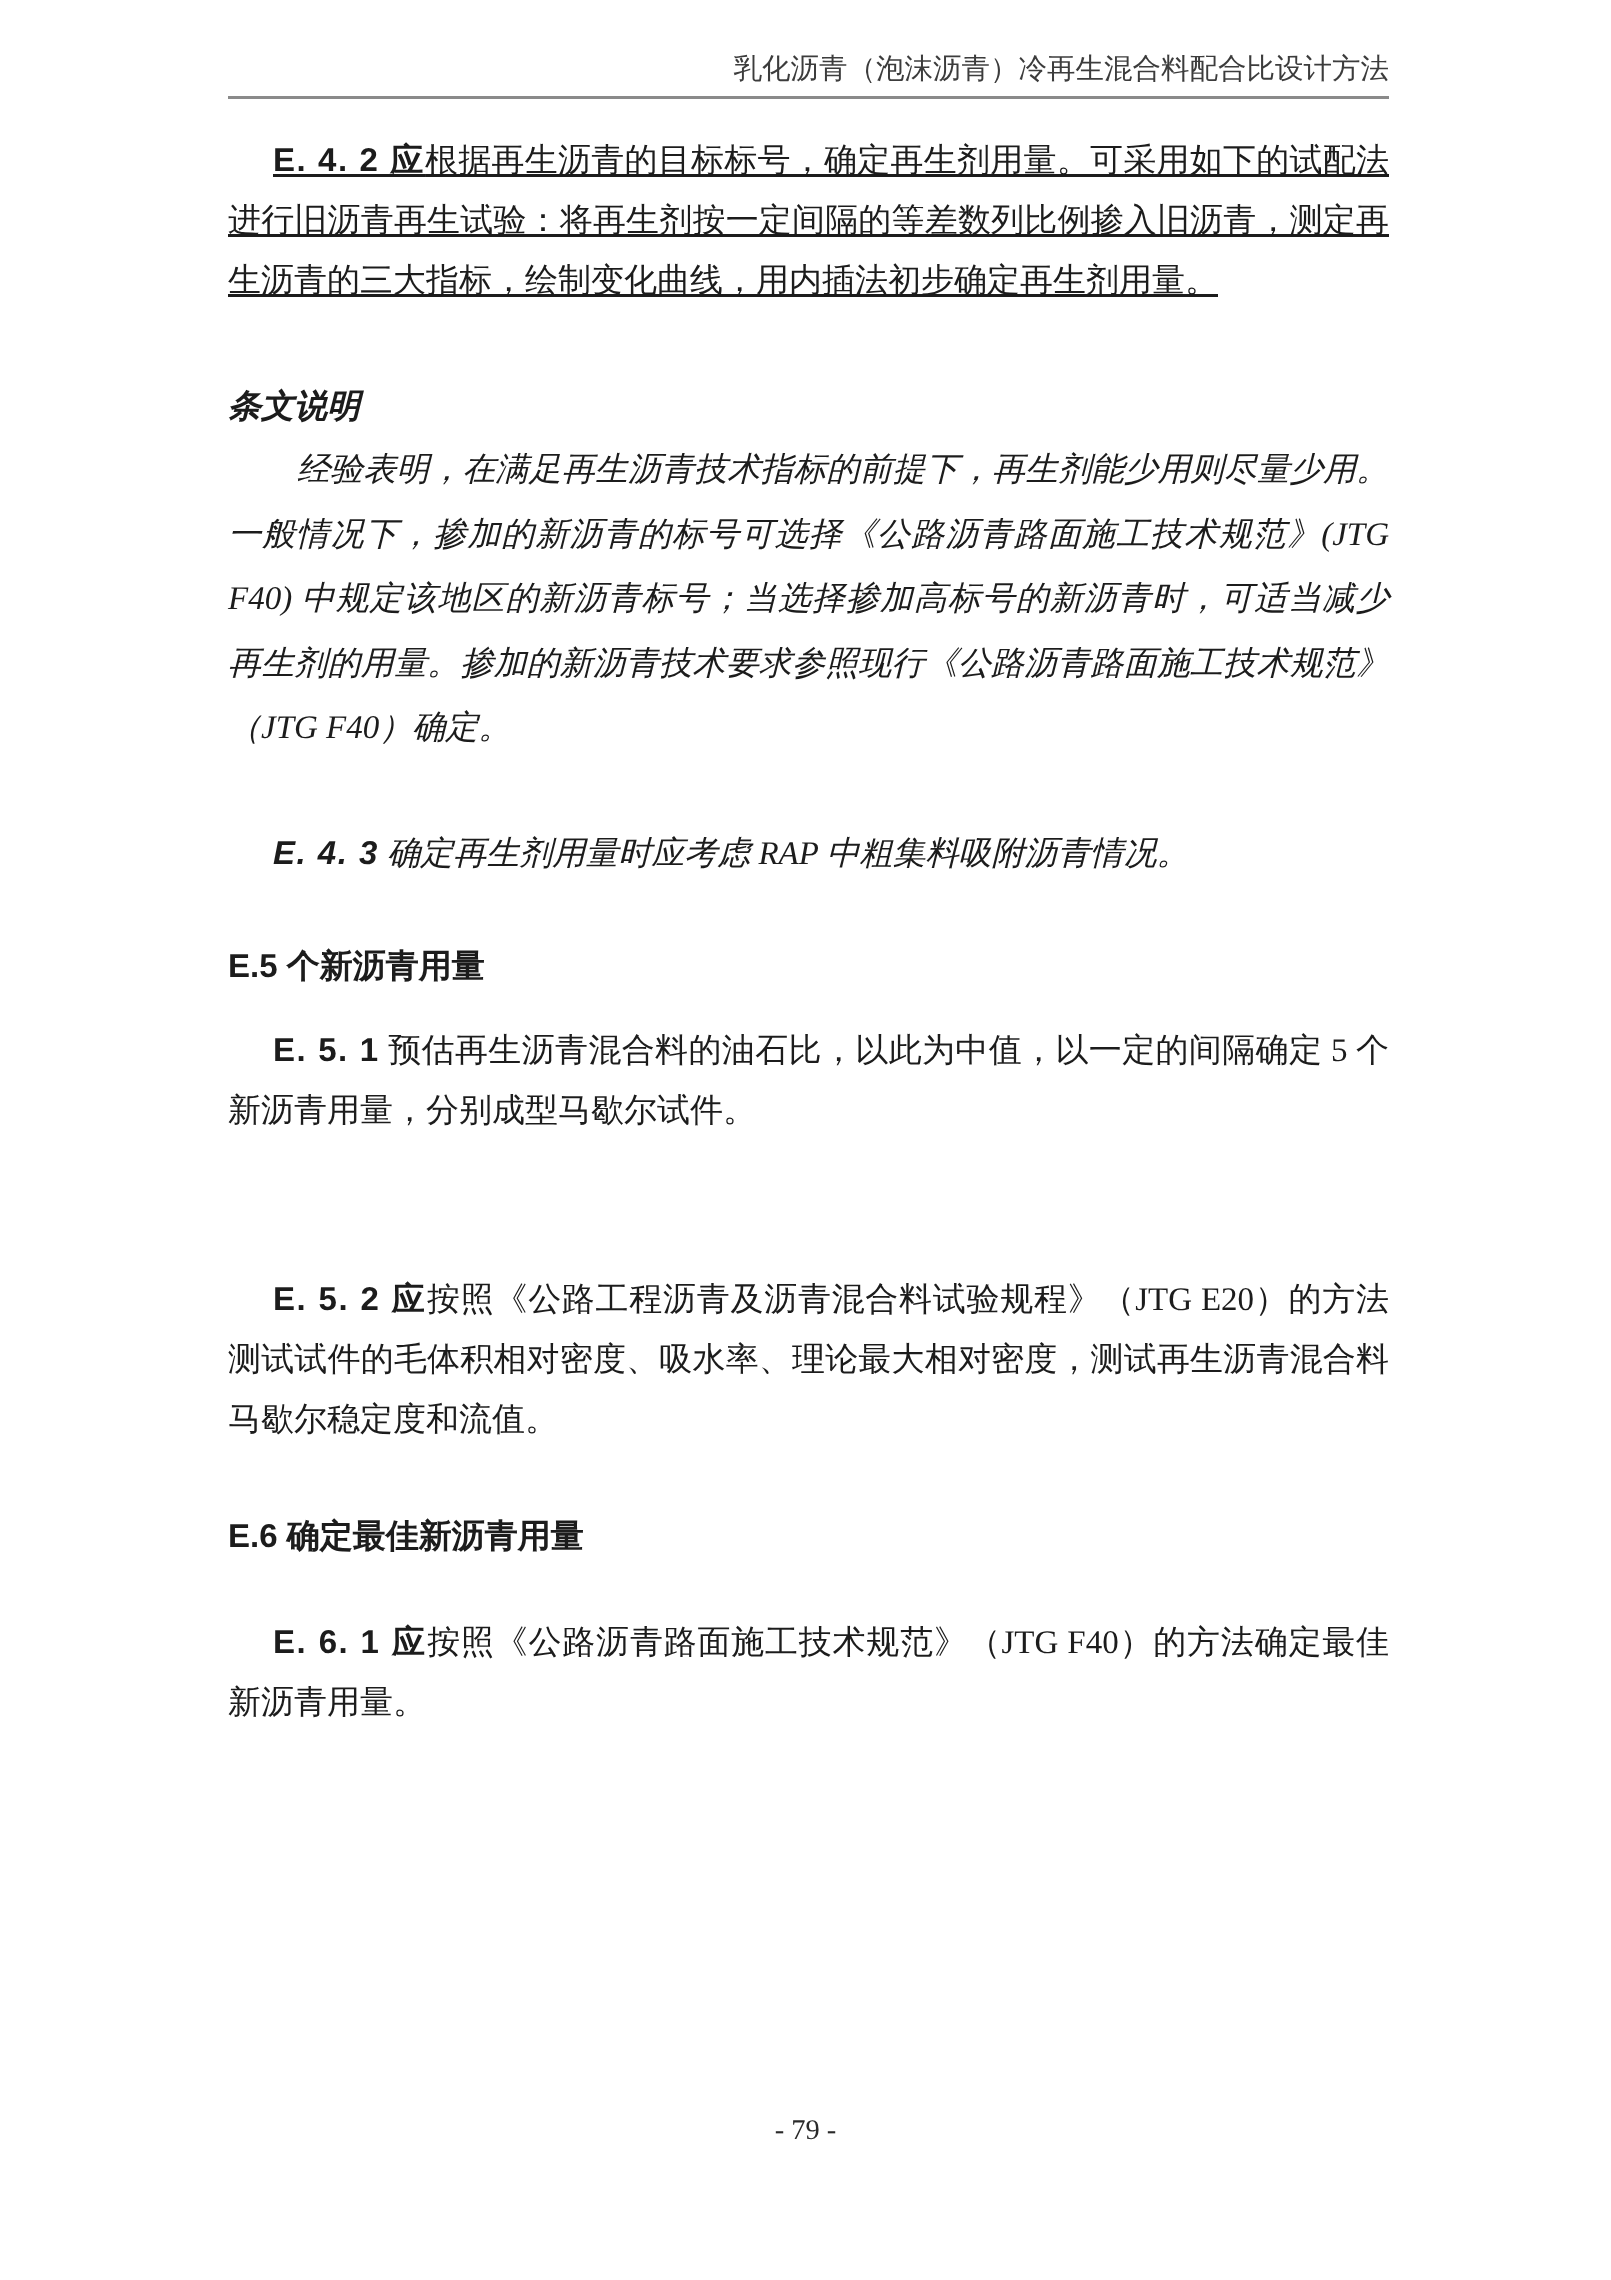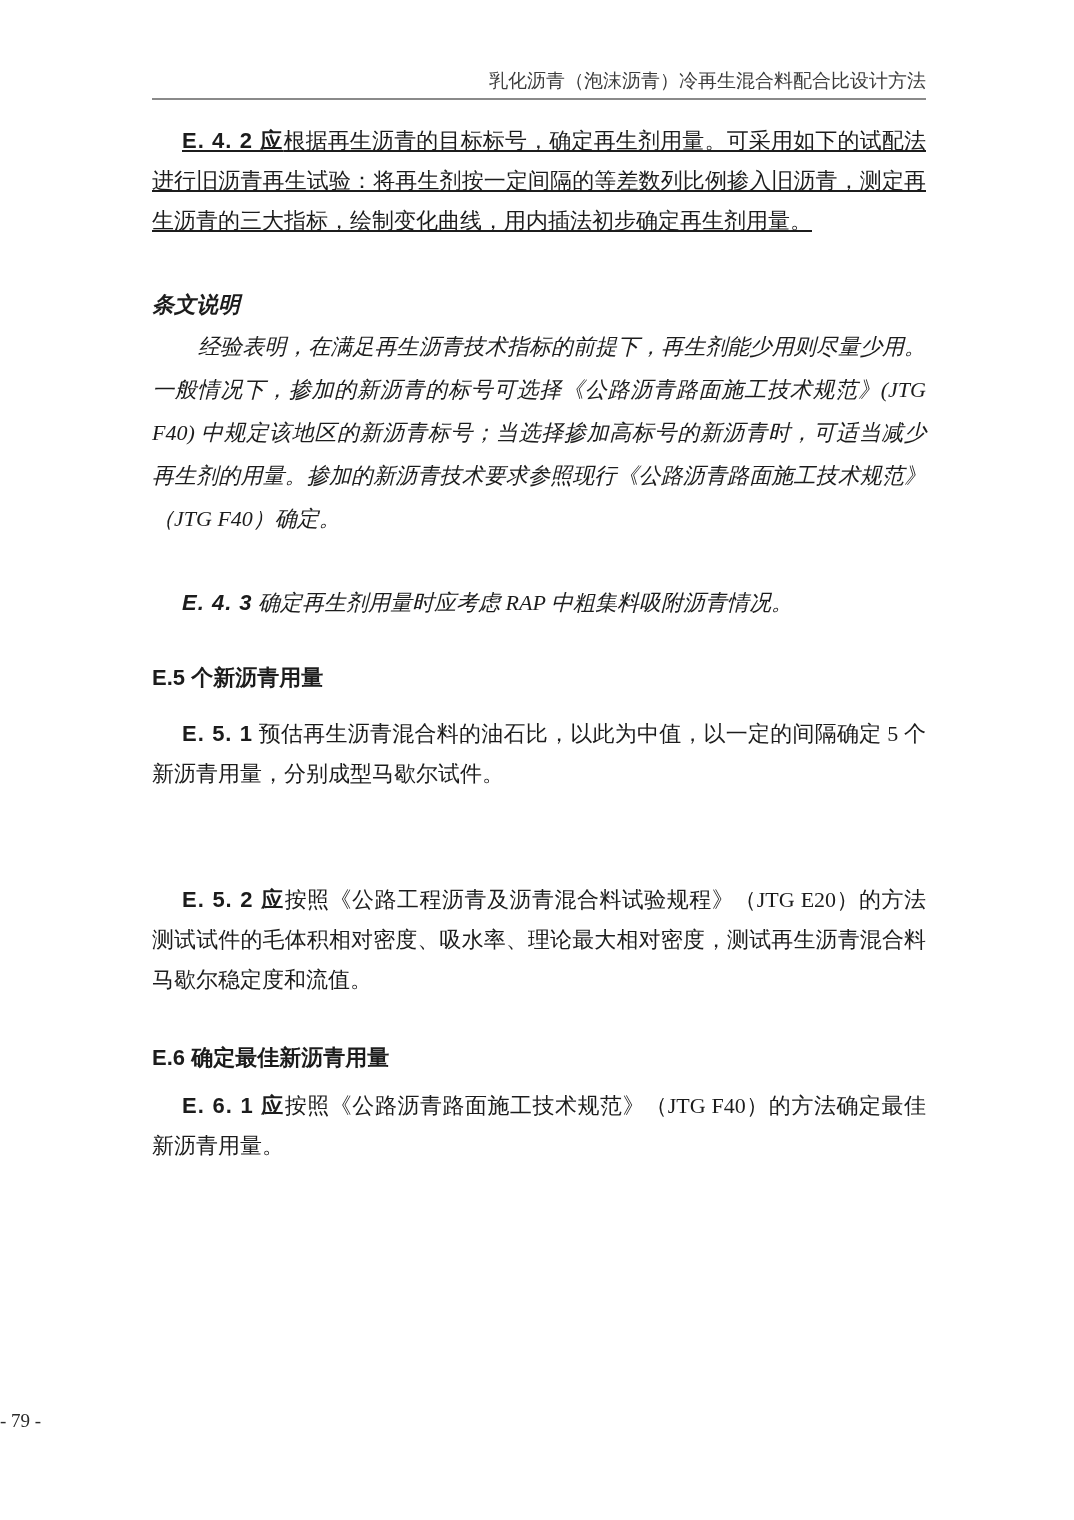--- a/index.html
+++ b/index.html
@@ -16,21 +16,21 @@
     font-family: "Liberation Serif", "DejaVu Serif", serif;
     color: #1c1c1c;
     box-sizing: border-box;
   }
   .content {
     padding: 0 148px 0 152px;
     box-sizing: border-box;
   }
   
   .page-header {
-    padding-top: 66px;
+    padding-top: 32px;
   }
   .header-title {
     text-align: right;
     font-size: 19px;
     line-height: 30px;
     color: #3c3c3c;
     font-family: "Liberation Serif", "DejaVu Serif", serif;
   }
   .header-rule {
     margin-top: 2px;
@@ -47,21 +47,21 @@
   }
   .clause-label {
     font-family: "Liberation Sans", "DejaVu Sans", sans-serif;
     font-weight: bold;
     letter-spacing: 1px;
   }
   .m-e42 { margin-top: 21px; text-decoration: underline; }
   .m-e43 { margin-top: 43px; font-style: italic; }
   .m-e51 { margin-top: 16px; }
   .m-e52 { margin-top: 86px; }
-  .m-e61 { margin-top: 8px; }
+  .m-e61 { margin-top: 31px; }
 
   
   .notes-heading {
     margin: 44px 0 0 0;
     font-size: 22px;
     line-height: 40px;
     font-weight: bold;
     font-style: italic;
     font-family: "Liberation Serif", "DejaVu Serif", serif;
   }
@@ -84,20 +84,21 @@
   }
   .m-e5h { margin-top: 35px; }
   .m-e6h { margin-top: 38px; }
 
   
   .page-footer {
     position: absolute;
     left: 0;
     right: 0;
     bottom: 88px;
+    text-align: center;
     font-size: 19px;
     color: #2a2a2a;
   }
 </style>
 </head>
 <body>
 
 <div class="page">
 
   <header class="content page-header">

